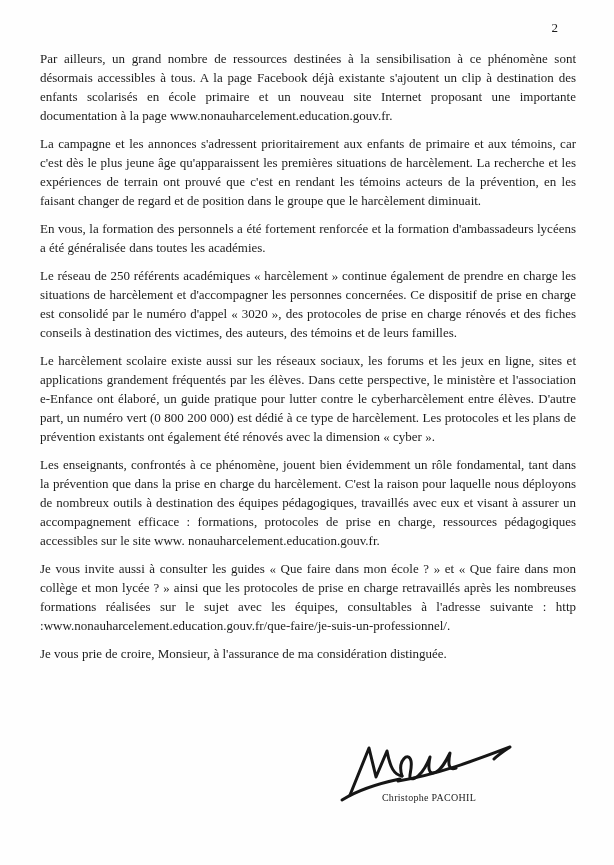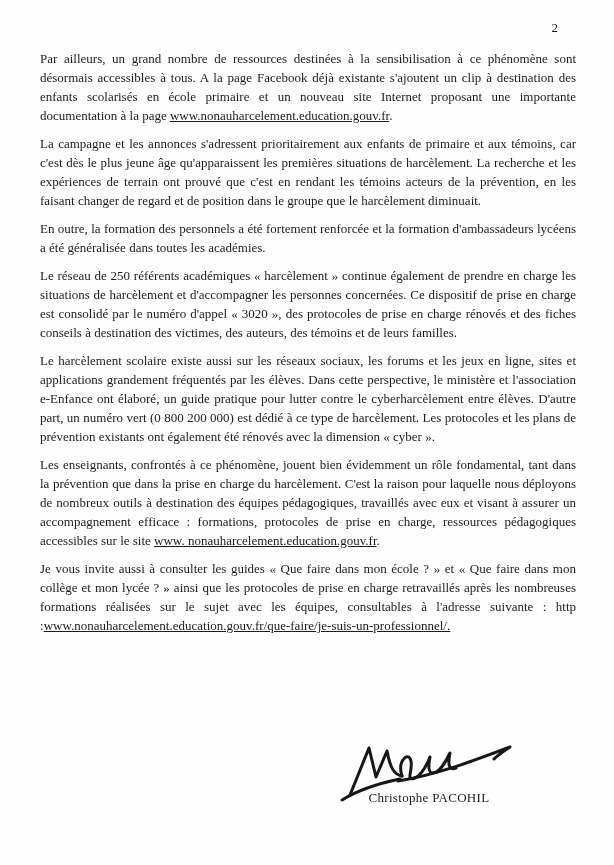--- a/index.html
+++ b/index.html
@@ -23,65 +23,65 @@
   .page-number {
     text-align: right;
     padding-right: 18px;
     margin-bottom: 12px;
   }
   .para {
     margin: 0 0 9px 0;
     text-align: justify;
   }
   .url {
-    text-decoration: underline;
     color: inherit;
     cursor: pointer;
   }
   .signature-block {
     position: absolute;
     top: 740px;
     right: 80px;
     width: 210px;
     text-align: center;
   }
   .signature-block svg {
     display: block;
     margin: 0 auto -16px auto;
   }
   .sig-name {
-    font-size: 13px;
+    font-size: 10px;
     letter-spacing: 0.3px;
     text-align: center;
   }
 </style>
 </head>
 <body>
 
 <div class="sheet">
 
   <div class="page-number">2</div>
 
   <div>
 
     <p class="para"><span>Par ailleurs, un grand nombre de ressources destinées à la sensibilisation à ce phénomène sont désormais accessibles à tous. A la page Facebook déjà existante s'ajoutent un clip à destination des enfants scolarisés en école primaire et un nouveau site Internet proposant une importante documentation à la page </span><span class="url">www.nonauharcelement.education.gouv.fr</span><span>.</span></p>
 
     <p class="para">La campagne et les annonces s'adressent prioritairement aux enfants de primaire et aux témoins, car c'est dès le plus jeune âge qu'apparaissent les premières situations de harcèlement. La recherche et les expériences de terrain ont prouvé que c'est en rendant les témoins acteurs de la prévention, en les faisant changer de regard et de position dans le groupe que le harcèlement diminuait.</p>
 
-    <p class="para">En outre, la formation des personnels a été fortement renforcée et la formation d'ambassadeurs lycéens a été généralisée dans toutes les académies.</p>
+    <p class="para">En vous, la formation des personnels a été fortement renforcée et la formation d'ambassadeurs lycéens a été généralisée dans toutes les académies.</p>
 
     <p class="para">Le réseau de 250 référents académiques « harcèlement » continue également de prendre en charge les situations de harcèlement et d'accompagner les personnes concernées. Ce dispositif de prise en charge est consolidé par le numéro d'appel « 3020 », des protocoles de prise en charge rénovés et des fiches conseils à destination des victimes, des auteurs, des témoins et de leurs familles.</p>
 
     <p class="para">Le harcèlement scolaire existe aussi sur les réseaux sociaux, les forums et les jeux en ligne, sites et applications grandement fréquentés par les élèves. Dans cette perspective, le ministère et l'association e-Enfance ont élaboré, un guide pratique pour lutter contre le cyberharcèlement entre élèves. D'autre part, un numéro vert (0 800 200 000) est dédié à ce type de harcèlement. Les protocoles et les plans de prévention existants ont également été rénovés avec la dimension « cyber ».</p>
 
     <p class="para"><span>Les enseignants, confrontés à ce phénomène, jouent bien évidemment un rôle fondamental, tant dans la prévention que dans la prise en charge du harcèlement. C'est la raison pour laquelle nous déployons de nombreux outils à destination des équipes pédagogiques, travaillés avec eux et visant à assurer un accompagnement efficace : formations, protocoles de prise en charge, ressources pédagogiques accessibles sur le site </span><span class="url">www. nonauharcelement.education.gouv.fr</span><span>.</span></p>
 
     <p class="para"><span>Je vous invite aussi à consulter les guides « Que faire dans mon école ? » et « Que faire dans mon collège et mon lycée ? » ainsi que les protocoles de prise en charge retravaillés après les nombreuses formations réalisées sur le sujet avec les équipes, consultables à l'adresse suivante : http :</span><span class="url">www.nonauharcelement.education.gouv.fr/que-faire/je-suis-un-professionnel/.</span><span></span></p>
 
 
+    <p class="para">Je vous prie de croire, Monsieur, à l'assurance de ma considération distinguée.</p>
 
   </div>
 
   <div class="signature-block">
     <svg width="190" height="64" viewBox="0 0 190 64" fill="none" xmlns="http://www.w3.org/2000/svg">
       <g stroke="#161616" stroke-width="3" stroke-linecap="round" stroke-linejoin="round" fill="none">
         <path d="M8 60 C24 50 42 44 66 39"></path>
         <path d="M16 55 L35 8 L42 37 L53 11 C56 27 60 35 68 36"></path>
         <path d="M68 36 C63 20 75 11 77 21 C79 31 71 42 81 38 C87 35 92 27 96 17 C94 27 94 36 102 32 C108 29 112 21 116 13 C114 23 114 31 122 28"></path>
         <path d="M64 41 C102 35 142 20 176 7 C170 11 164 15 160 19"></path>

